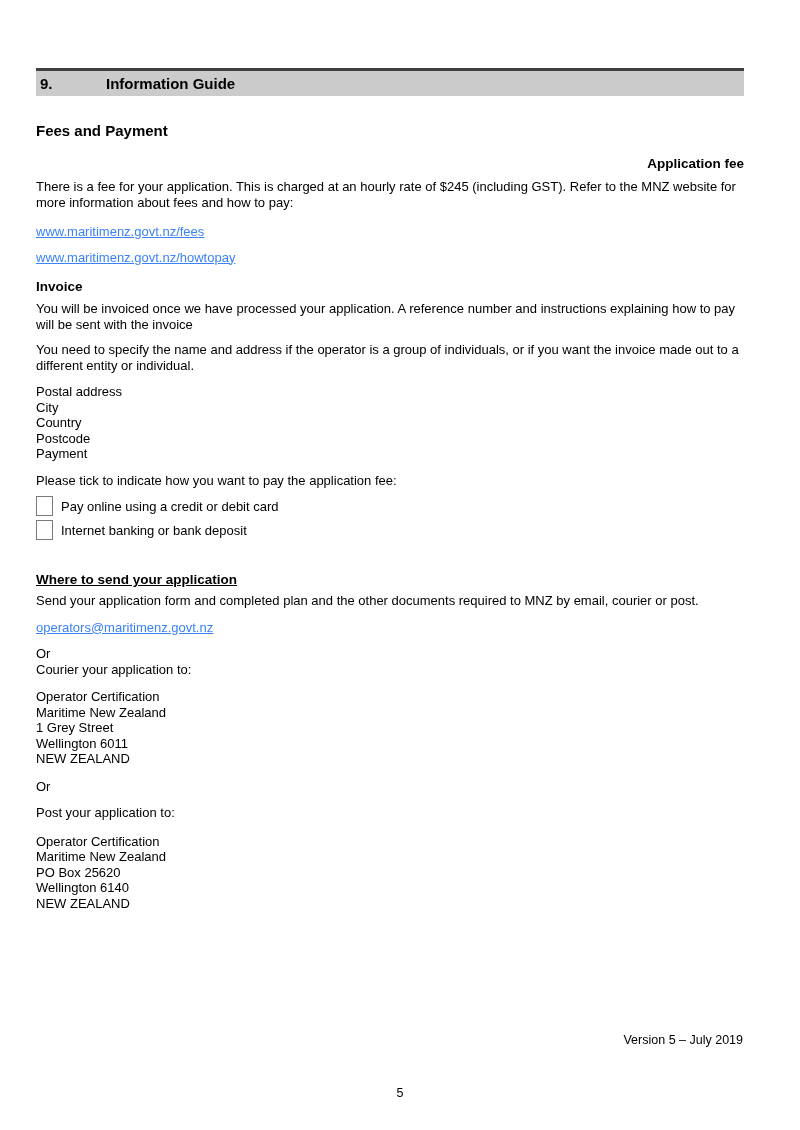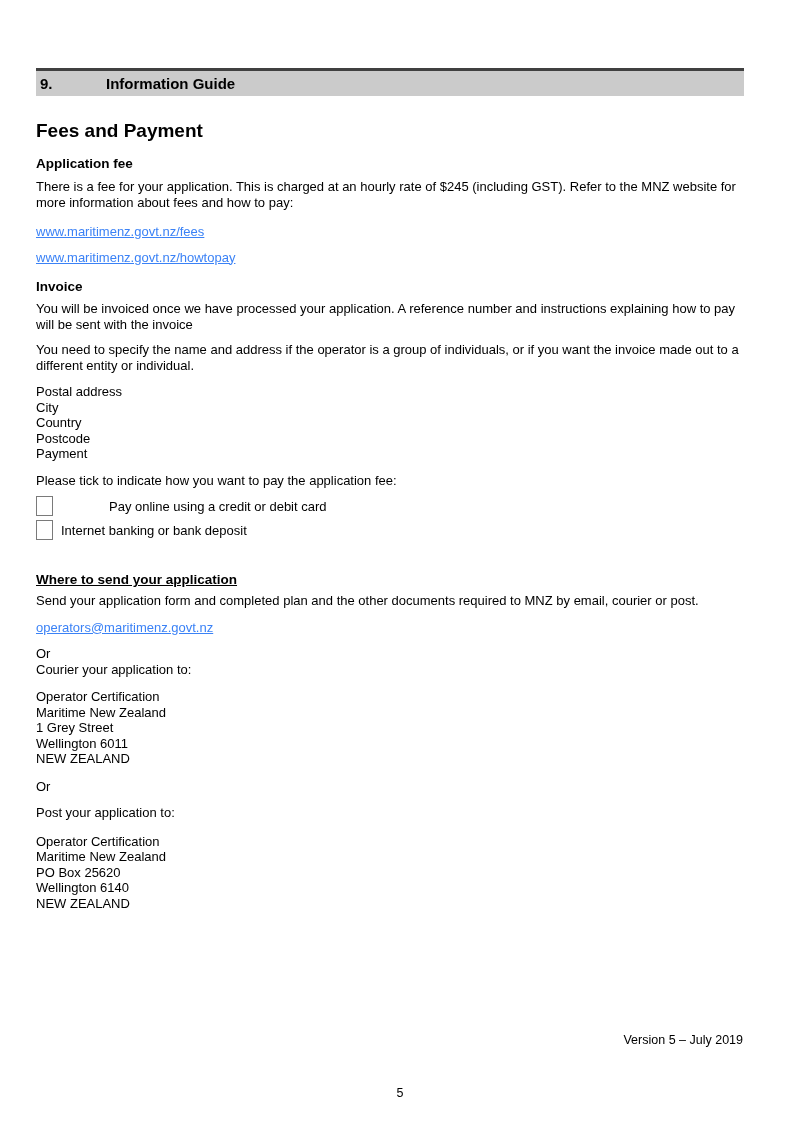--- a/index.html
+++ b/index.html
@@ -24,48 +24,48 @@
     border-top:3px solid #404040;
     display:flex;
     align-items:center;
     padding-left:4px;
     font-size:15px;
     font-weight:bold;
   }
   .sec-num { width:66px; }
   .h1 {
     margin-top:26px;
-    font-size:19px;
+    font-size:15px;
     font-weight:bold;
     line-height:17px;
   }
   .h2 {
     font-size:13.5px;
     font-weight:bold;
     line-height:15px;
   }
   .body-text, .field-list, .address, .link-line {
     font-size:13px;
     line-height:15.5px;
   }
   a.doc-link {
     color:#3b82f6;
     text-decoration:underline;
     cursor:pointer;
   }
-  .mt-app-fee   { margin-top:17px; }
+  .mt-app-fee   { margin-top:17px;text-align:right; }
   .mt-body1     { margin-top:8px;  }
   .mt-link1     { margin-top:14px; }
   .mt-link2     { margin-top:10px; }
   .mt-invoice   { margin-top:14px; }
   .mt-inv1      { margin-top:7px;  }
   .mt-inv2      { margin-top:10px; }
   .mt-fields    { margin-top:11px; }
   .mt-tick      { margin-top:11px; }
-  .mt-cb1       { margin-top:7px;gap:48px;  }
+  .mt-cb1       { margin-top:7px;  }
   .mt-cb2       { margin-top:2px; }
   .mt-where     { margin-top:31px;text-decoration:underline; }
   .mt-send      { margin-top:6px;  }
   .mt-email-lbl { margin-top:11px; }
   .mt-email-lnk { margin-top:11px; }
   .mt-or1       { margin-top:11px; }
   .mt-courier   { }
   .mt-addr1     { margin-top:12px; }
   .mt-or2       { margin-top:12px; }
   .mt-post      { margin-top:11px; }

